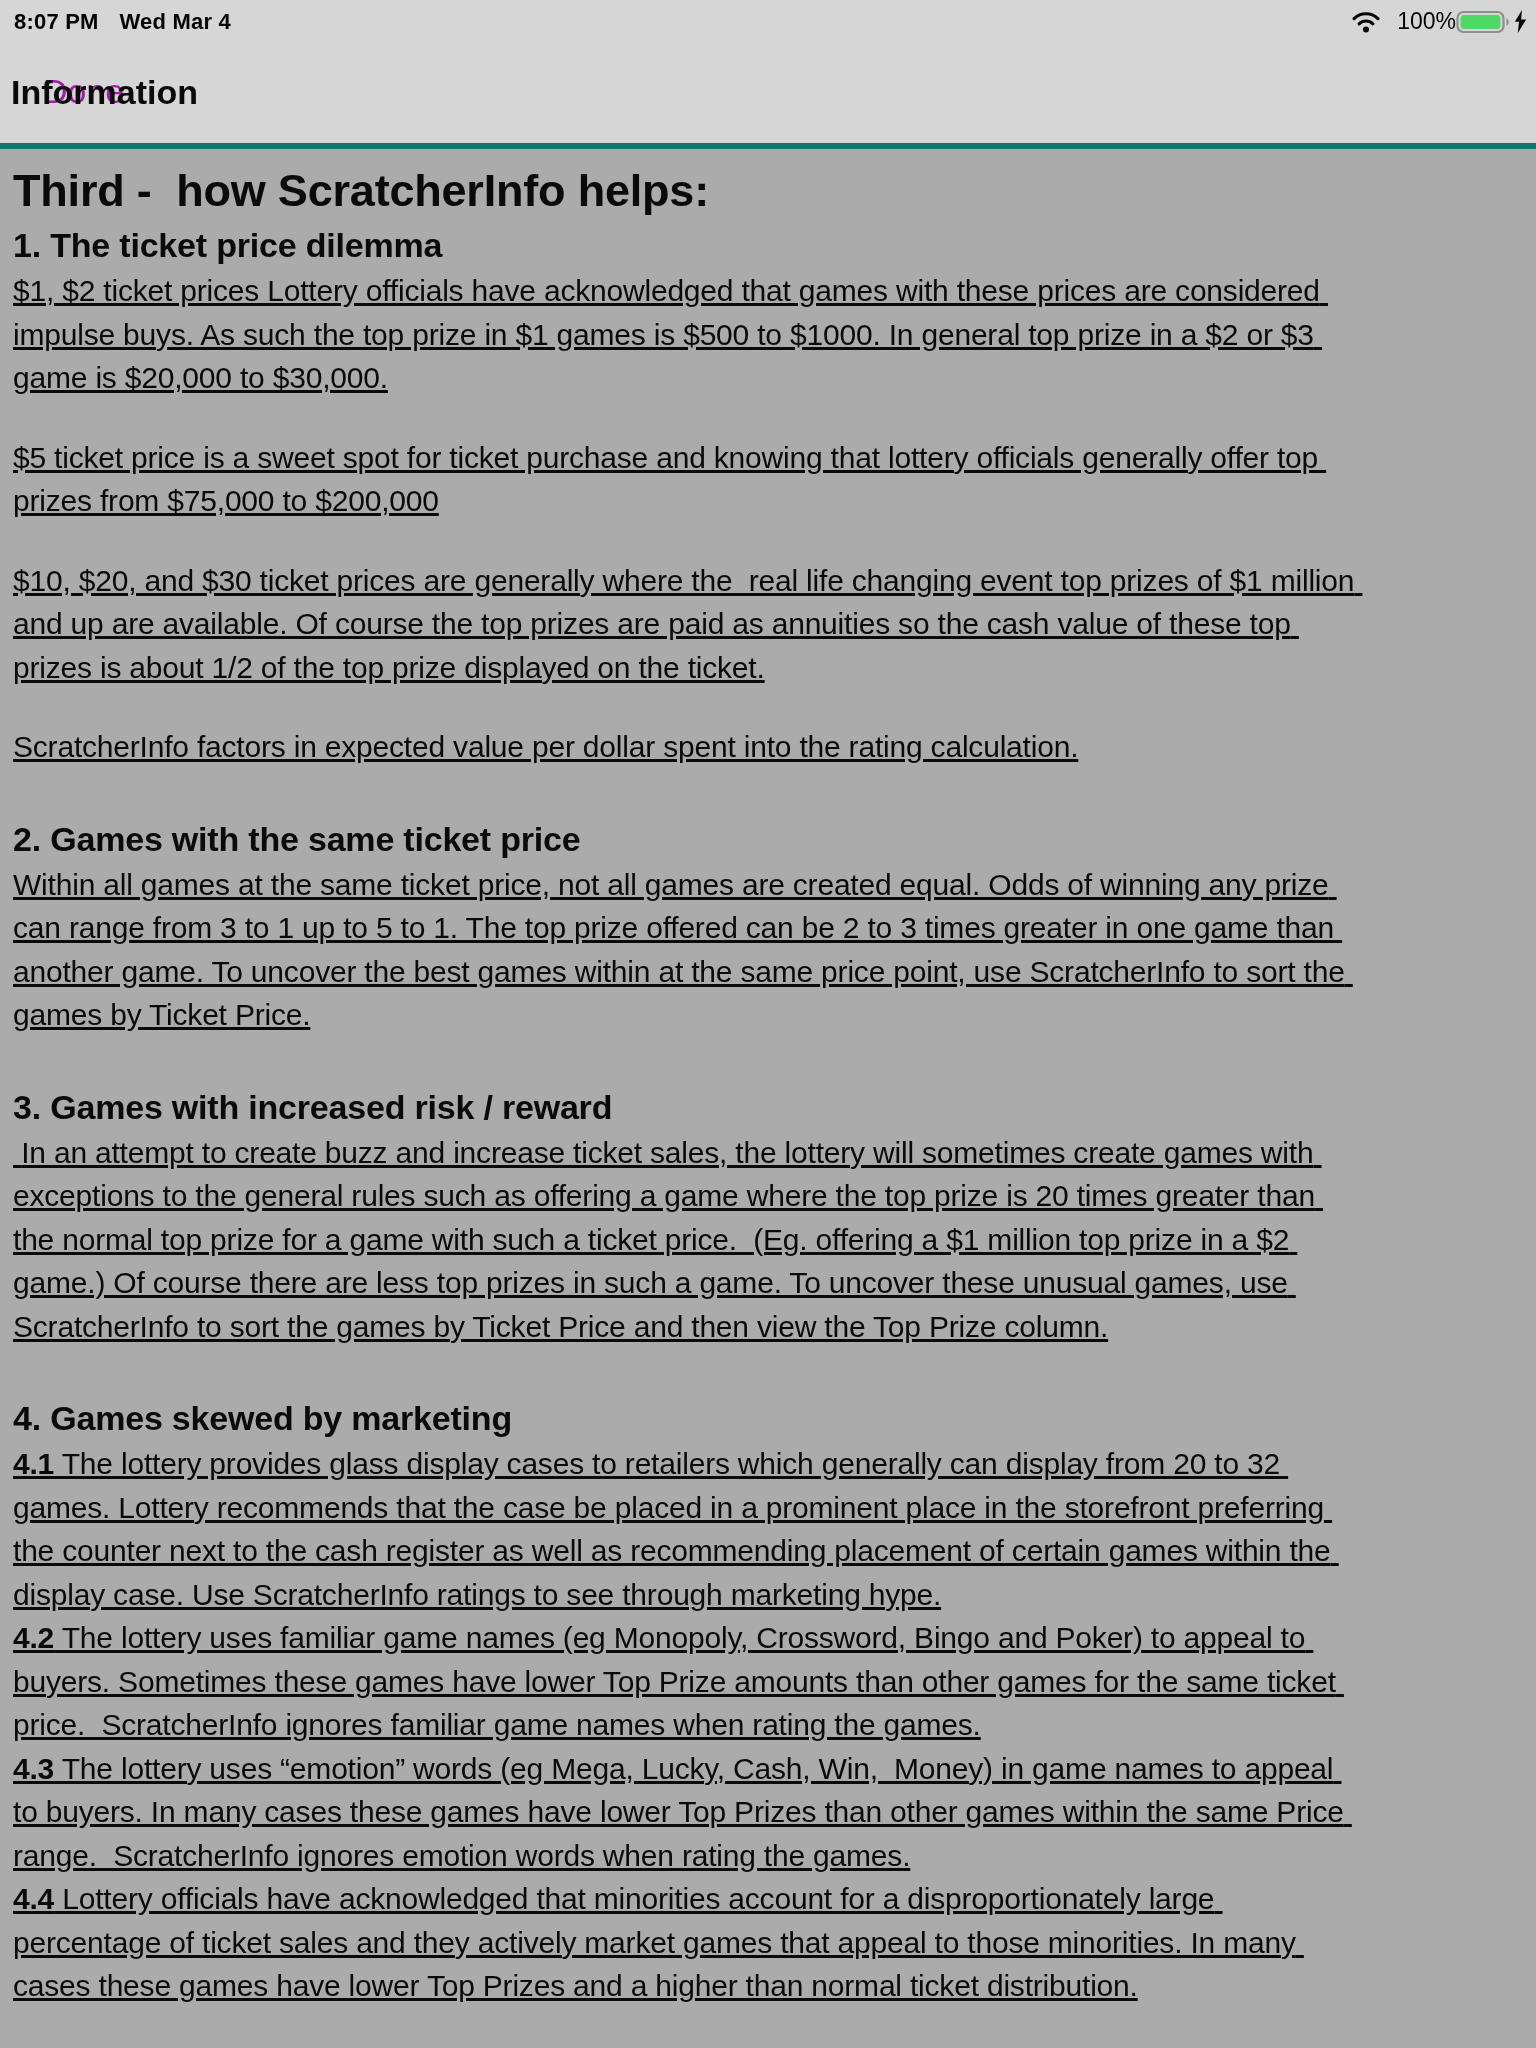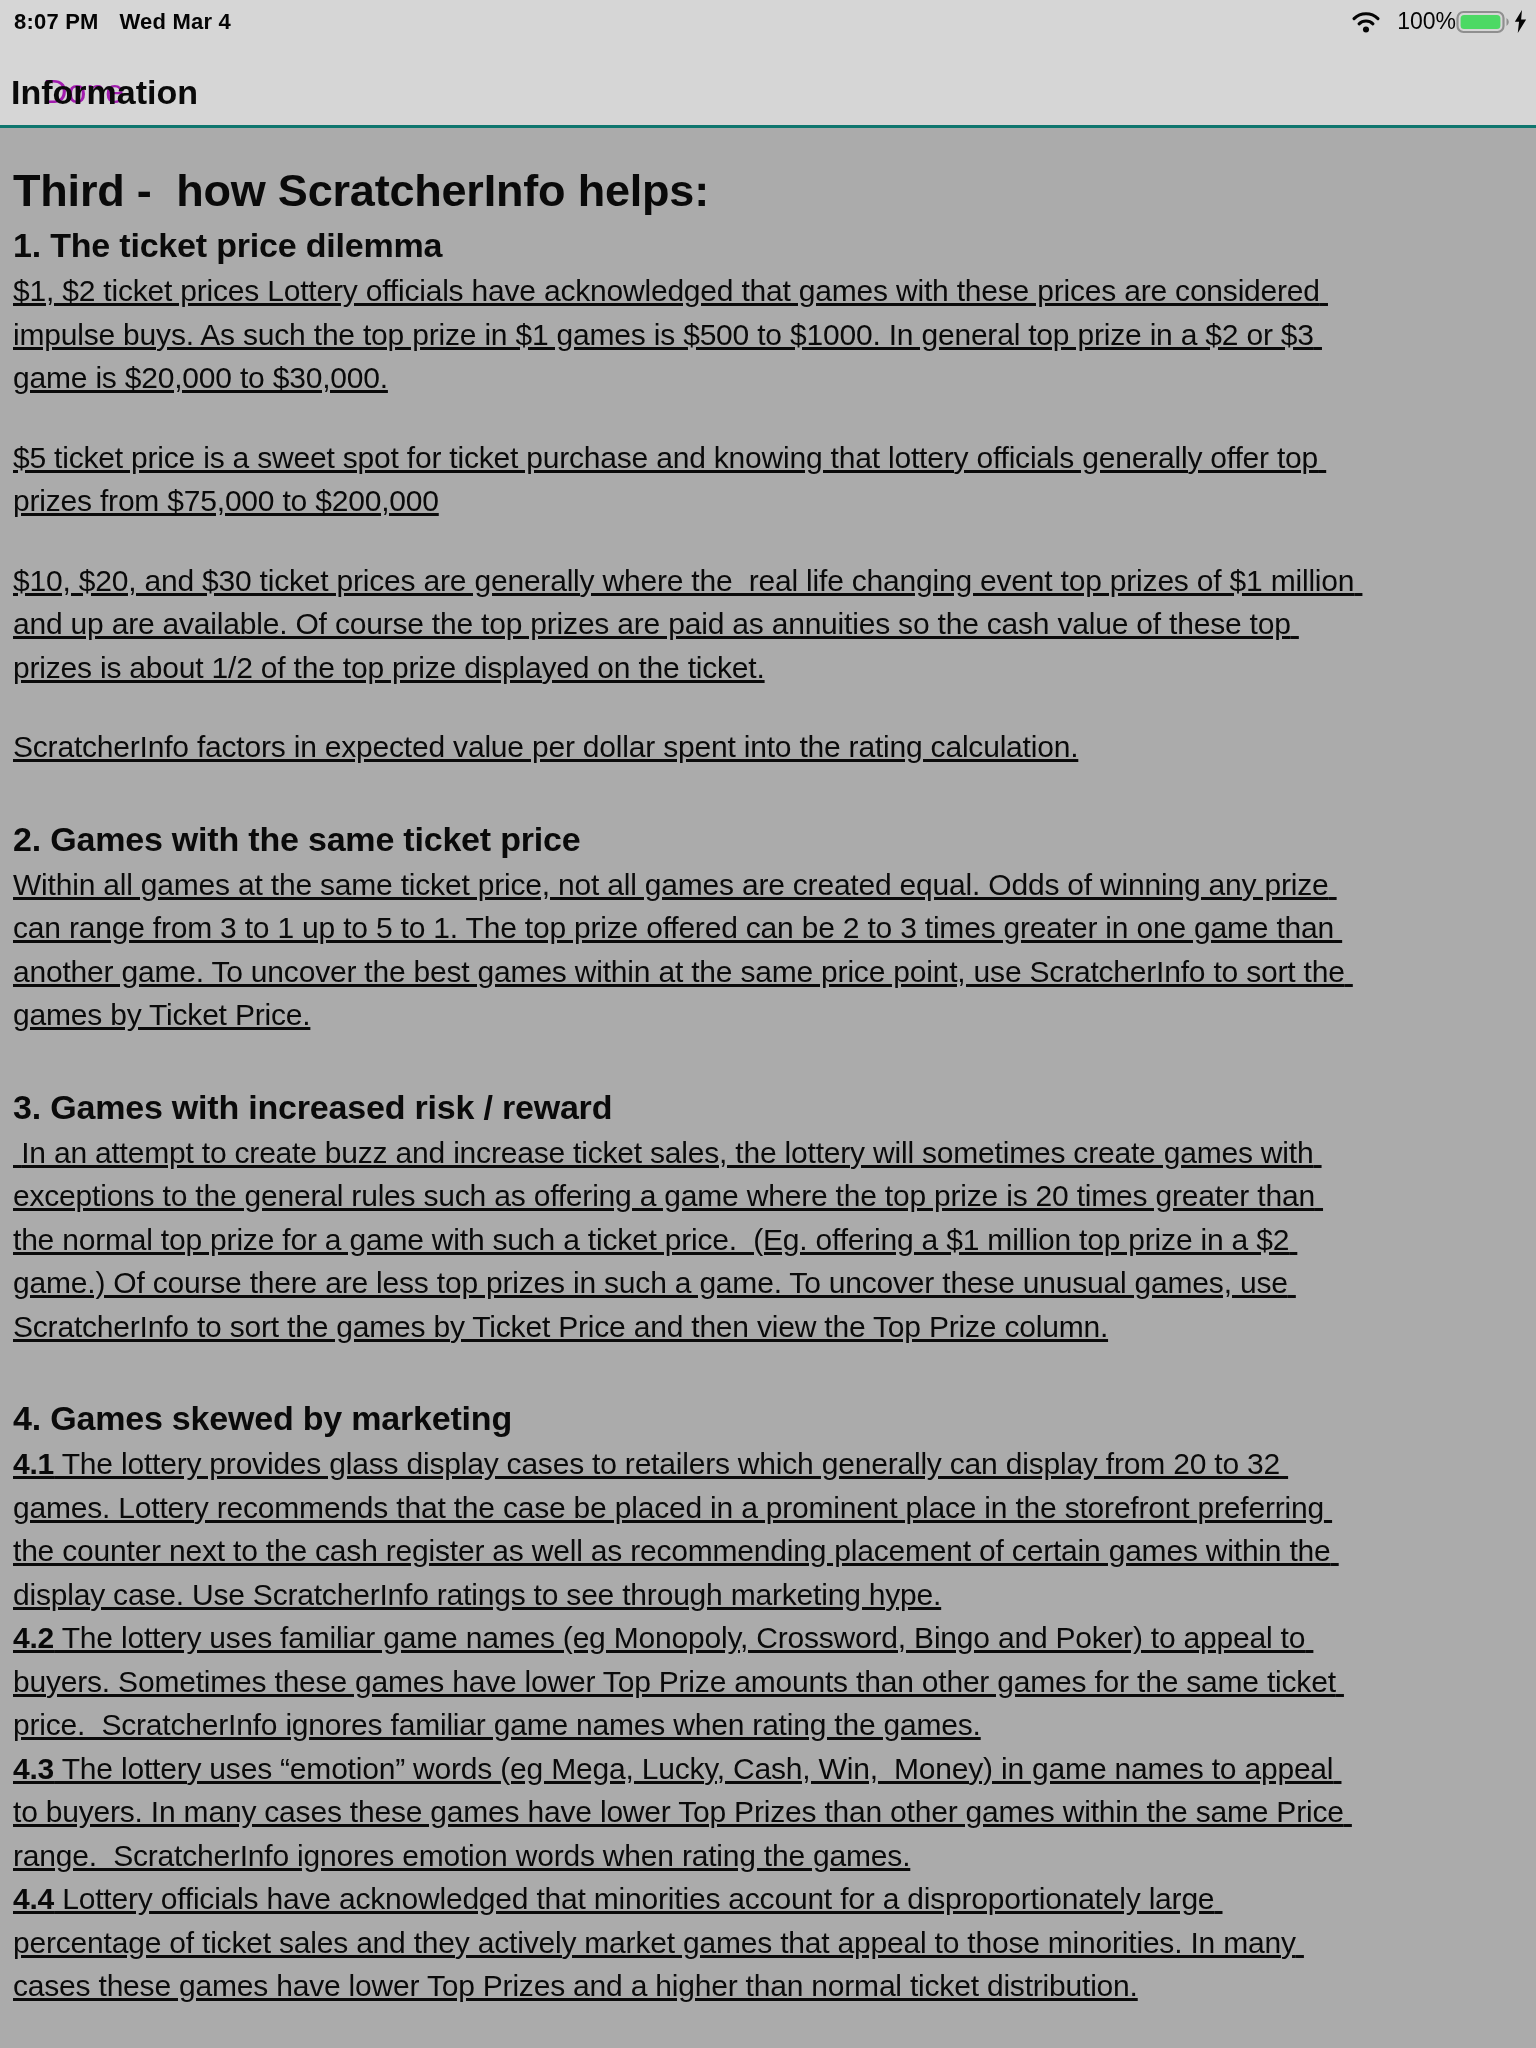--- a/index.html
+++ b/index.html
@@ -7,23 +7,23 @@
     margin: 0; padding: 0;
     width: 1536px; height: 2048px;
     overflow: hidden;
     font-family: "Liberation Sans", "DejaVu Sans", sans-serif;
   }
   body { background: #ababab; }
 
   
   .chrome {
     position: absolute; top: 0; left: 0;
-    width: 1536px; height: 128px;
+    width: 1536px; height: 149px;
     background: #d6d6d6;
-    border-bottom: 3px solid #0f766e;
+    border-bottom: 6px solid #0f766e;
   }
   .status-left {
     position: absolute; left: 14px; top: 9px;
     font-size: 22px; font-weight: 600; color: #050505;
     letter-spacing: 0.2px; white-space: pre;
   }
   .status-left .date { margin-left: 21px; }
   .status-right {
     position: absolute; right: 9px; top: 8px;
     display: flex; align-items: center;

